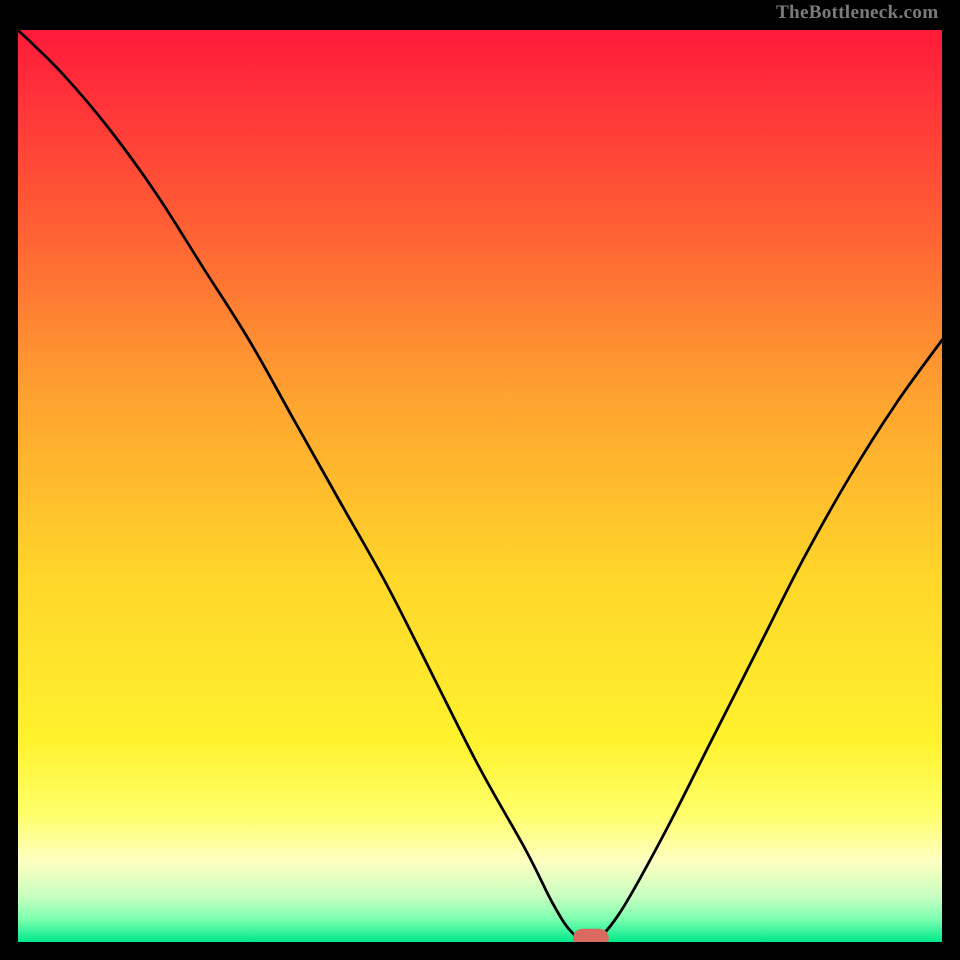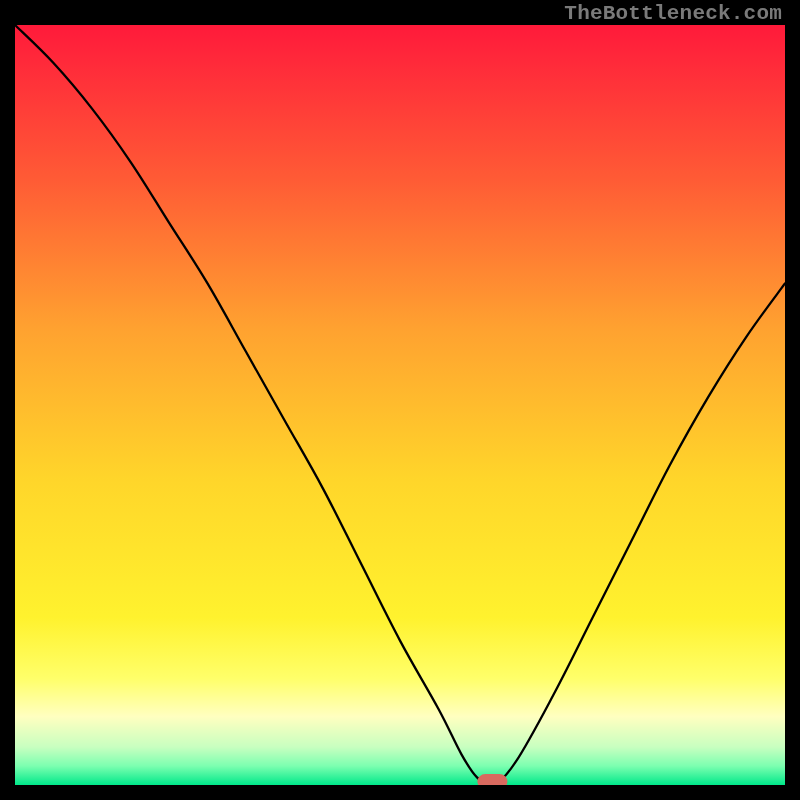--- a/index.html
+++ b/index.html
@@ -15,22 +15,22 @@
     left: 15px;
     top: 25px;
     width: 770px;
     height: 760px;
     background: #000;
   }
   .watermark {
     position: absolute;
     top: 2px;
     right: 18px;
-    font-family: Liberation Mono, monospace;
-    font-size: 21px;
+    font-family: Liberation Serif, serif;
+    font-size: 16px;
     font-weight: 600;
     color: #7a7a7a;
     letter-spacing: 0.2px;
   }
   svg.plot {
     position: absolute;
     left: 0;
     top: 0;
     width: 770px;
     height: 760px;

